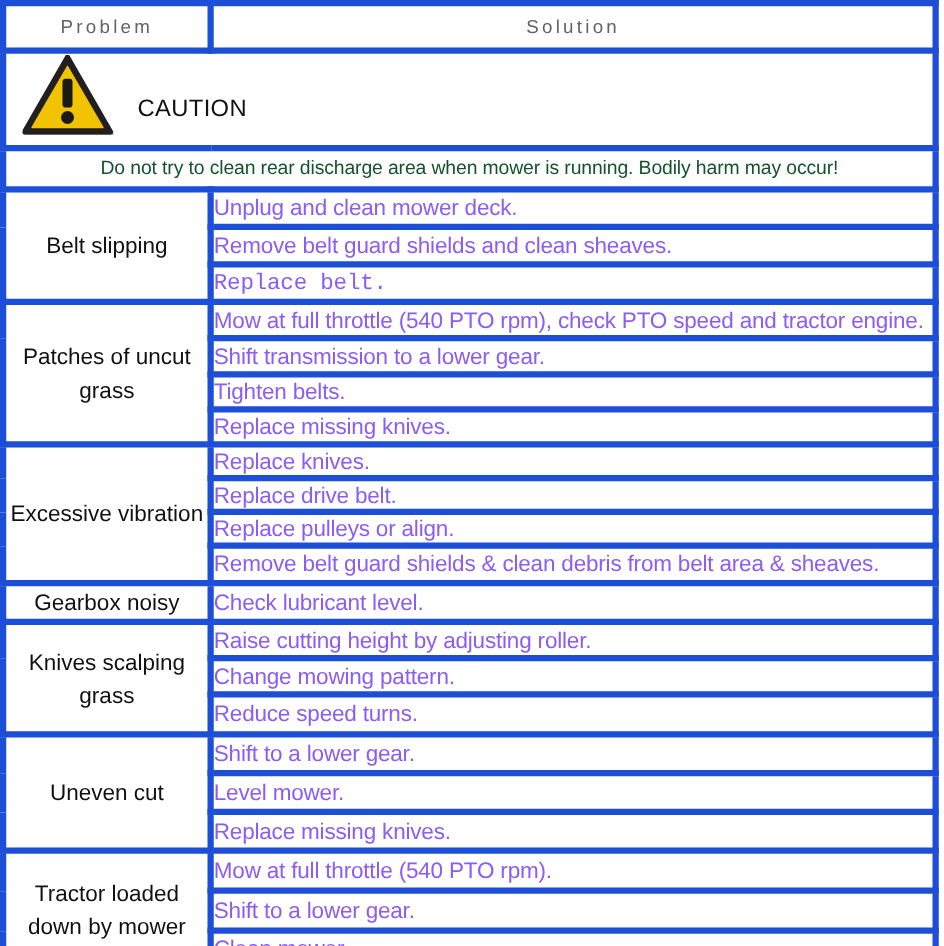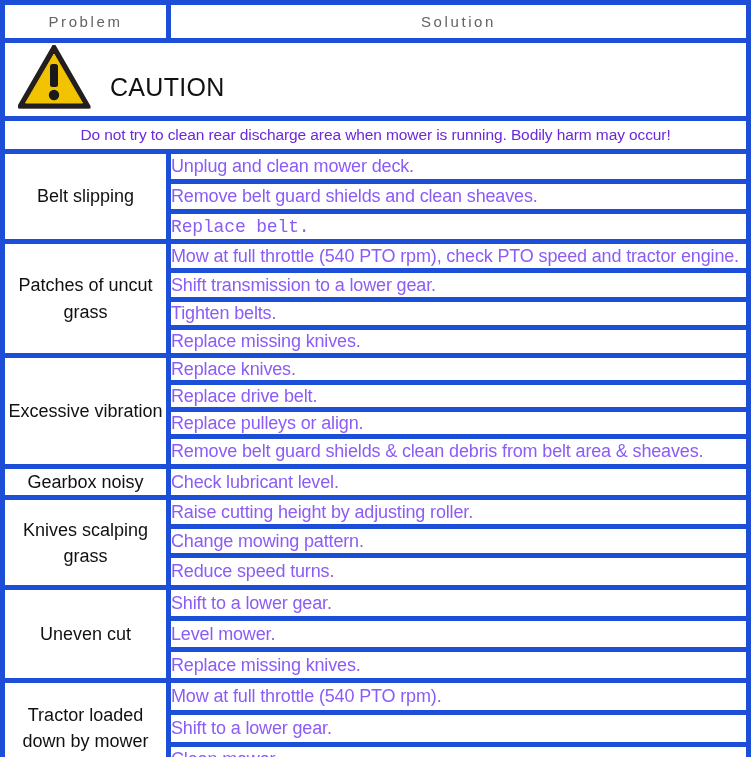--- a/index.html
+++ b/index.html
@@ -65,33 +65,33 @@
     padding: 0;
   }
   .caution-inner {
     display: flex;
     align-items: center;
     height: 73px;
     padding-left: 13px;
   }
   .warn-icon { flex: 0 0 auto; display: block; }
   .caution-word {
-    font-size: 25px;
+    font-size: 19px;
     color: #111;
     margin-left: 18px;
     letter-spacing: 0.3px;
     line-height: 1;
     padding-top: 16px;
   }
 
   .caution-text-cell {
     height: 28px;
     text-align: center;
     font-size: 15.5px;
-    color: #6d28d9;
+    color: #14532d;
     letter-spacing: -0.1px;
   }
 
   
   .prob {
     text-align: center;
     font-size: 18px;
     color: #111;
     line-height: 1.45;
     padding: 2px 6px;

